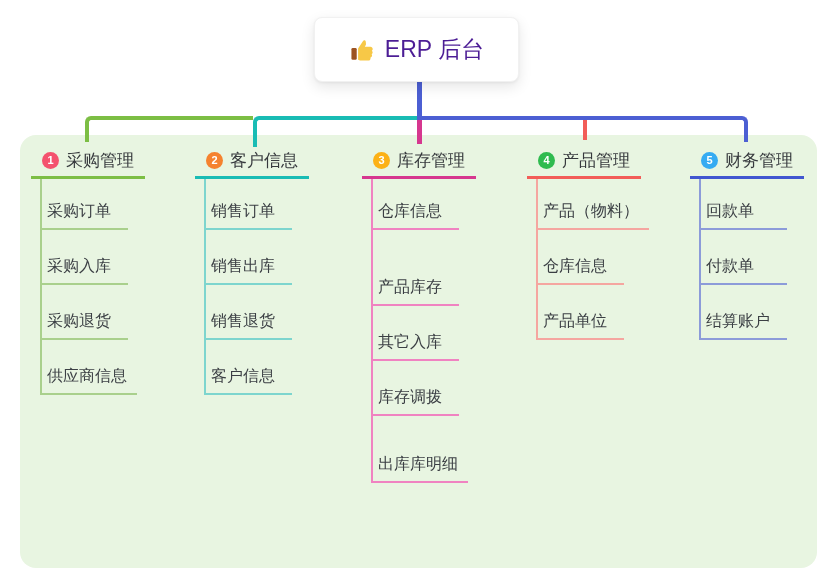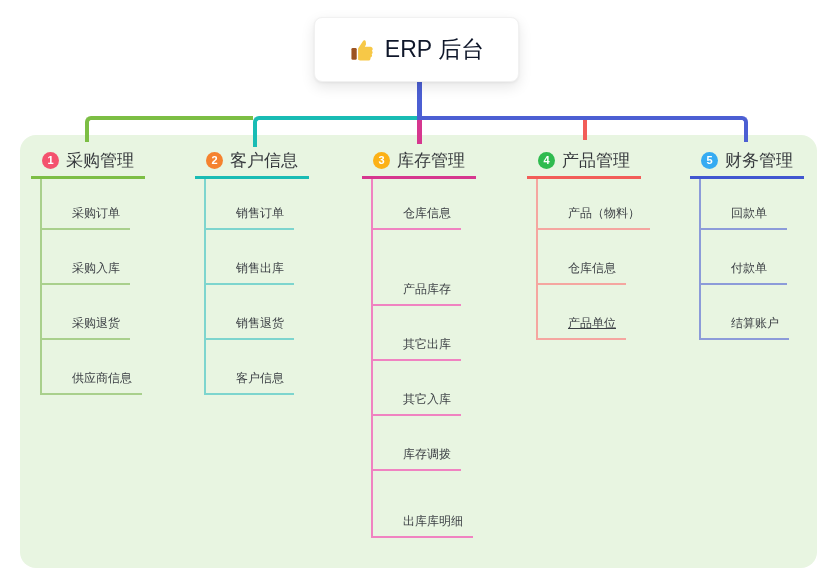--- a/index.html
+++ b/index.html
@@ -10,21 +10,21 @@
   .panel{
     position:absolute;left:20px;top:135px;width:797px;height:433px;
     border-radius:16px;z-index:1;
   }
   
   .root-node{
     position:absolute;left:314px;top:17px;width:203px;height:63px;z-index:4;
     background:#fff;border:1px solid #f1f1f1;border-radius:8px;
     box-shadow:0 5px 14px rgba(0,0,0,.10),0 1px 3px rgba(0,0,0,.05);
     display:flex;align-items:center;justify-content:center;gap:10px;
-    font-size:23px;color:#0f172a;
+    font-size:23px;color:#4c1d95;
   }
   .ticon{display:inline-flex;width:26px;height:26px;}
   
   .conn{position:absolute;z-index:2;}
   .trunk{left:417px;top:80px;width:5px;height:40px;}
   .elbow{background:transparent!important;box-sizing:border-box;}
   .elbow-green{left:85px;top:116px;width:168px;height:26px;
     border-top:4px solid;border-left:4px solid;border-top-left-radius:6px;}
   .elbow-teal{left:253px;top:116px;width:164px;height:31px;
     border-top:4px solid;border-left:4px solid;border-top-left-radius:6px;}
@@ -45,22 +45,22 @@
     display:flex;align-items:center;justify-content:center;
     color:#fff;font-size:11px;font-weight:bold;line-height:1;
   }
   .children{
     list-style:none;margin:0 0 0 9px;padding:0;
     border-left:2px solid;width:max-content;
   }
   .child{
     box-sizing:border-box;height:55px;min-width:86px;width:max-content;
     display:flex;align-items:flex-end;
-    padding:0 10px 6px 30px;border-bottom:2px solid;
-    font-size:12px;color:#3b3f44;white-space:nowrap;
+    padding:0 10px 6px 5px;border-bottom:2px solid;
+    font-size:16px;color:#3b3f44;white-space:nowrap;
   }
   .child:first-child{height:51px;}
 </style>
 </head>
 <body>
 
 <div class="stage">
 
   <div class="panel" style="background-color: rgb(232, 245, 225);"></div>
 
@@ -108,36 +108,35 @@
   </div>
 
   <div class="branch" style="left:362px">
     <div class="bhead" style="border-color: rgb(214, 55, 143);">
       <span class="badge" style="background-color: rgb(252, 177, 22);">3</span>
       <span>库存管理</span>
     </div>
     <ul class="children" style="border-color: rgb(240, 131, 193);">
       <li class="child" style="border-color: rgb(240, 131, 193);">仓库信息</li>
       <li class="child" style="border-color: rgb(240, 131, 193); margin-top: 21px;">产品库存</li>
-      <li class="child" style="border-color: rgb(240, 131, 193);">其它出库</li>
       <li class="child" style="border-color: rgb(240, 131, 193);">其它入库</li>
       <li class="child" style="border-color: rgb(240, 131, 193);">库存调拨</li>
       <li class="child" style="border-color: rgb(240, 131, 193); margin-top: 12px;">出库库明细</li>
     </ul>
   </div>
 
   <div class="branch" style="left:527px">
     <div class="bhead" style="border-color: rgb(242, 93, 88);">
       <span class="badge" style="background-color: rgb(47, 187, 79);">4</span>
       <span>产品管理</span>
     </div>
     <ul class="children" style="border-color: rgb(245, 166, 160);">
       <li class="child" style="border-color: rgb(245, 166, 160);">产品（物料）</li>
       <li class="child" style="border-color: rgb(245, 166, 160);">仓库信息</li>
-      <li class="child" style="border-color: rgb(245, 166, 160); text-decoration: underline;">产品单位</li>
+      <li class="child" style="border-color: rgb(245, 166, 160);">产品单位</li>
     </ul>
   </div>
 
   <div class="branch" style="left:690px">
     <div class="bhead" style="border-color: rgb(65, 86, 208);">
       <span class="badge" style="background-color: rgb(53, 171, 242);">5</span>
       <span>财务管理</span>
     </div>
     <ul class="children" style="border-color: rgb(140, 155, 217);">
       <li class="child" style="border-color: rgb(140, 155, 217);">回款单</li>

